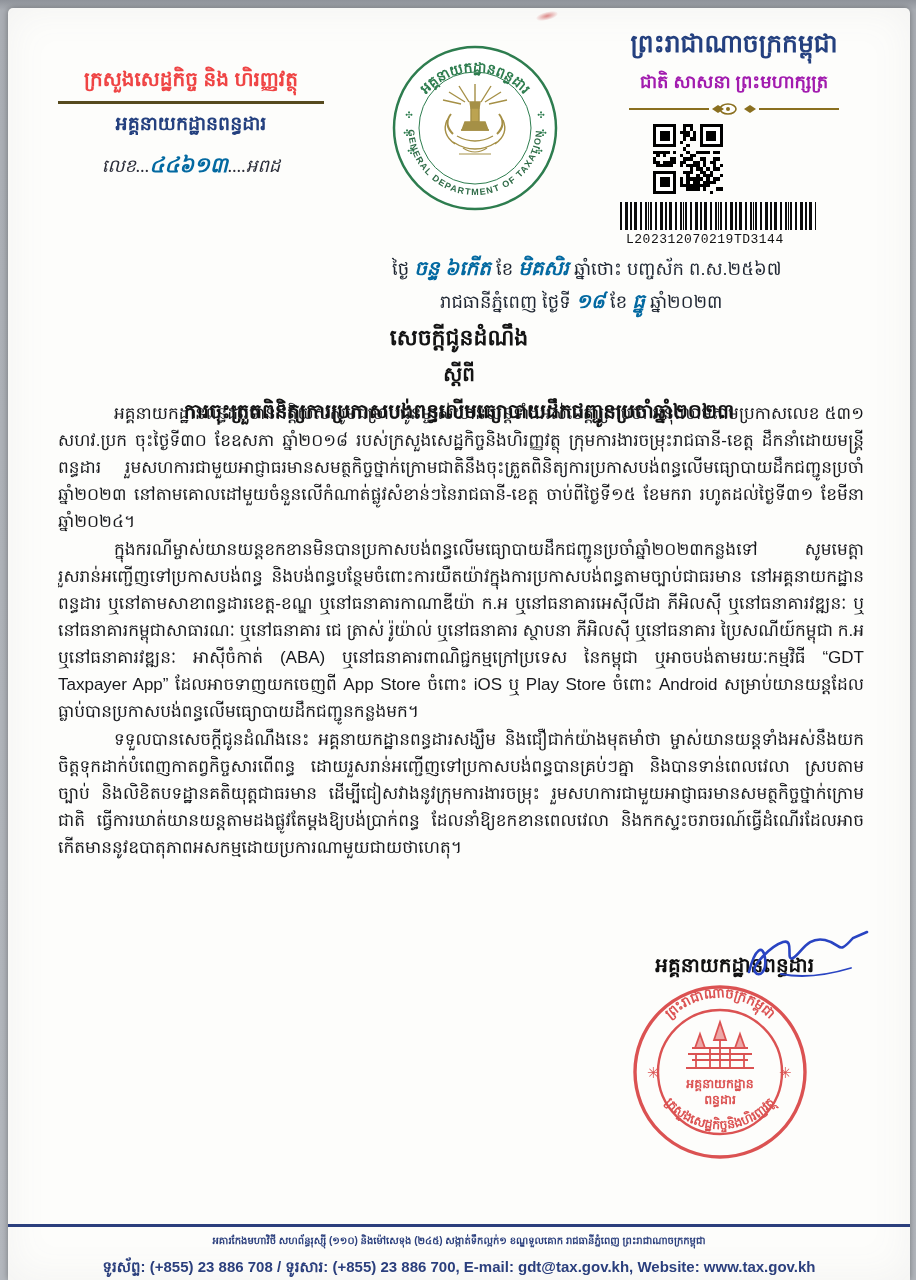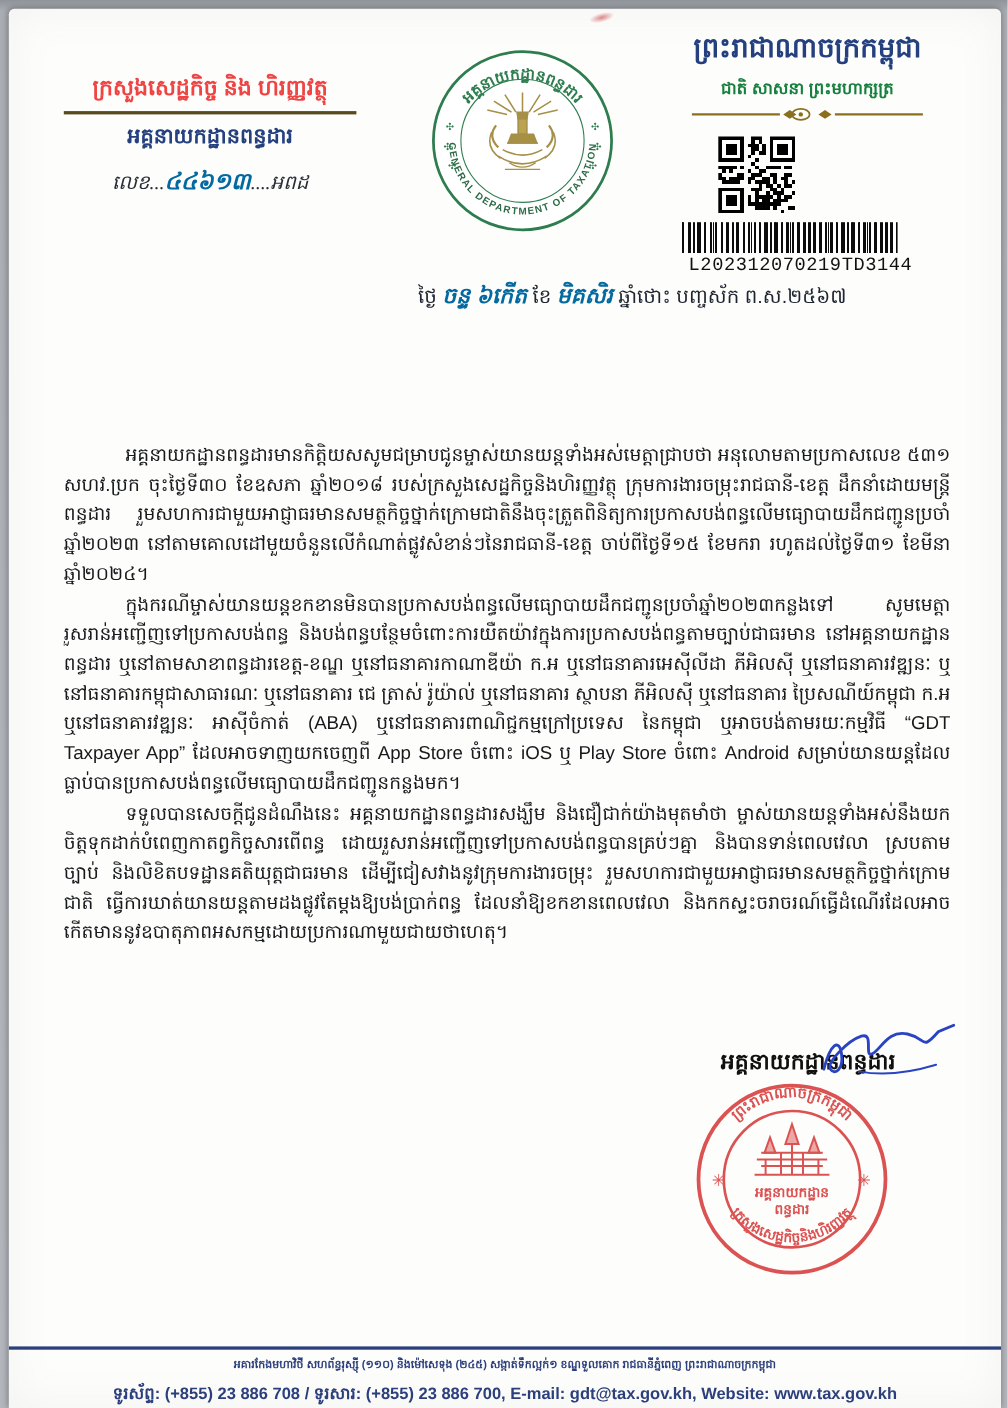--- a/index.html
+++ b/index.html
@@ -19,37 +19,37 @@
   .ministry { left:16px; top:58px; width:334px; text-align:center; }
   .ministry .l1 { font-size:20px; font-weight:bold; color:#ef4444; }
   .ministry .rule { width:266px; height:3px; background:#564a1e; margin:5px auto 7px auto; }
   .ministry .l2 { font-size:19px; font-weight:bold; color:#24407f; }
   .ministry .ref { margin-top:12px; font-size:18px; font-style:italic; color:#2a2c38; font-family:"Liberation Serif", serif; }
   .hw { color:#0369a1; font-style:italic; font-weight:bold; }
   .ministry .hw { font-size:21px; }
   
   .kingdom { left:552px; top:20px; width:348px; text-align:center; }
   .kingdom .l1 { font-size:25px; font-weight:bold; color:#24407f; }
-  .kingdom .l2 { font-size:15px; font-weight:bold; color:#15803d; margin-top:6px; }
+  .kingdom .l2 { font-size:18px; font-weight:bold; color:#a21caf; margin-top:6px; }
   .kingdom .orn { margin-top:4px; }
   .red-mark { left:528px; top:4px; width:22px; height:8px; border-radius:4px;
     background:radial-gradient(ellipse, rgba(200,60,60,.6), rgba(200,60,60,0) 75%);
     transform:rotate(-14deg); }
   
   .qr { left:645px; top:116px; width:70px; height:70px; }
   .barcode { left:612px; top:194px; width:196px; height:28px;
     background:
       repeating-linear-gradient(90deg,#0c0c0c 0 1px, transparent 1px 7px),
       repeating-linear-gradient(90deg,#0c0c0c 0 2px, #ffffff 2px 5px);
   }
   .barcode-label { left:618px; top:224px; font-family:"Liberation Mono", monospace;
-    font-size:17px; color:#111; letter-spacing:.5px; }
+    font-size:13px; color:#111; letter-spacing:.5px; }
   
   .dateline { font-size:18px; color:#1d2430; white-space:nowrap; }
-  .d1 { left:372px; top:247px; }
+  .d1 { left:384px; top:247px; }
   .d2 { left:432px; top:280px; }
   .dateline .hw { font-size:20px; }
   
   .title { left:0; right:0; top:316px; text-align:center; color:#141414; }
   .title .t1 { font-size:22px; font-weight:bold; }
   .title .t2 { font-size:20px; font-weight:bold; margin-top:5px; }
   .title .t3 { font-size:20px; font-weight:bold; margin-top:7px; }
   
   .bodytext { left:50px; top:392px; width:806px; height:548px; overflow:hidden;
     font-size:17px; line-height:27px; text-align:justify; color:#17181c; }
@@ -270,21 +270,33 @@
   <div class="abs barcode"></div>
   <div class="abs barcode-label">L202312070219TD3144</div>
 
   <div class="abs dateline d1">
     <span>ថ្ងៃ</span>
     <span class="hw">ចន្ទ ៦កើត</span>
     <span>ខែ</span>
     <span class="hw">មិគសិរ</span>
     <span>ឆ្នាំថោះ បញ្ចស័ក ព.ស.២៥៦៧</span>
   </div>
-
+  <div class="abs dateline d2">
+    <span>រាជធានីភ្នំពេញ ថ្ងៃទី</span>
+    <span class="hw">១៨</span>
+    <span>ខែ</span>
+    <span class="hw">ធ្នូ</span>
+    <span>ឆ្នាំ២០២៣</span>
+  </div>
+
+  <div class="abs title">
+    <div class="t1">សេចក្តីជូនដំណឹង</div>
+    <div class="t2">ស្តីពី</div>
+    <div class="t3">ការចុះត្រួតពិនិត្យការប្រកាសបង់ពន្ធលើមធ្យោបាយដឹកជញ្ជូនប្រចាំឆ្នាំ២០២៣</div>
+  </div>
 
   <div class="abs bodytext">
     <p>អគ្គនាយកដ្ឋានពន្ធដារមានកិត្តិយសសូមជម្រាបជូនម្ចាស់យានយន្តទាំងអស់មេត្តាជ្រាបថា អនុលោមតាមប្រកាសលេខ ៥៣១ សហវ.ប្រក ចុះថ្ងៃទី៣០ ខែឧសភា ឆ្នាំ២០១៨ របស់ក្រសួងសេដ្ឋកិច្ចនិងហិរញ្ញវត្ថុ ក្រុមការងារចម្រុះរាជធានី-ខេត្ត ដឹកនាំដោយមន្ត្រីពន្ធដារ រួមសហការជាមួយអាជ្ញាធរមានសមត្ថកិច្ចថ្នាក់ក្រោមជាតិនឹងចុះត្រួតពិនិត្យការប្រកាសបង់ពន្ធលើមធ្យោបាយដឹកជញ្ជូនប្រចាំឆ្នាំ២០២៣ នៅតាមគោលដៅមួយចំនួនលើកំណាត់ផ្លូវសំខាន់ៗនៃរាជធានី-ខេត្ត ចាប់ពីថ្ងៃទី១៥ ខែមករា រហូតដល់ថ្ងៃទី៣១ ខែមីនា ឆ្នាំ២០២៤។</p>
     <p>ក្នុងករណីម្ចាស់យានយន្តខកខានមិនបានប្រកាសបង់ពន្ធលើមធ្យោបាយដឹកជញ្ជូនប្រចាំឆ្នាំ២០២៣កន្លងទៅ សូមមេត្តារួសរាន់អញ្ជើញទៅប្រកាសបង់ពន្ធ និងបង់ពន្ធបន្ថែមចំពោះការយឺតយ៉ាវក្នុងការប្រកាសបង់ពន្ធតាមច្បាប់ជាធរមាន នៅអគ្គនាយកដ្ឋានពន្ធដារ ឬនៅតាមសាខាពន្ធដារខេត្ត-ខណ្ឌ ឬនៅធនាគារកាណាឌីយ៉ា ក.អ ឬនៅធនាគារអេស៊ីលីដា ភីអិលស៊ី ឬនៅធនាគារវឌ្ឍនៈ ឬនៅធនាគារកម្ពុជាសាធារណៈ ឬនៅធនាគារ ជេ ត្រាស់ រ៉ូយ៉ាល់ ឬនៅធនាគារ ស្ថាបនា ភីអិលស៊ី ឬនៅធនាគារ ប្រៃសណីយ៍កម្ពុជា ក.អ ឬនៅធនាគារវឌ្ឍនៈ អាស៊ីចំកាត់ (ABA) ឬនៅធនាគារពាណិជ្ជកម្មក្រៅប្រទេស នៃកម្ពុជា ឬអាចបង់តាមរយៈកម្មវិធី “GDT Taxpayer App” ដែលអាចទាញយកចេញពី App Store ចំពោះ iOS ឬ Play Store ចំពោះ Android សម្រាប់យានយន្តដែលធ្លាប់បានប្រកាសបង់ពន្ធលើមធ្យោបាយដឹកជញ្ជូនកន្លងមក។</p>
     <p>ទទួលបានសេចក្តីជូនដំណឹងនេះ អគ្គនាយកដ្ឋានពន្ធដារសង្ឃឹម និងជឿជាក់យ៉ាងមុតមាំថា ម្ចាស់យានយន្តទាំងអស់នឹងយកចិត្តទុកដាក់បំពេញកាតព្វកិច្ចសារពើពន្ធ ដោយរួសរាន់អញ្ជើញទៅប្រកាសបង់ពន្ធបានគ្រប់ៗគ្នា និងបានទាន់ពេលវេលា ស្របតាមច្បាប់ និងលិខិតបទដ្ឋានគតិយុត្តជាធរមាន ដើម្បីជៀសវាងនូវក្រុមការងារចម្រុះ រួមសហការជាមួយអាជ្ញាធរមានសមត្ថកិច្ចថ្នាក់ក្រោមជាតិ ធ្វើការឃាត់យានយន្តតាមដងផ្លូវតែម្តងឱ្យបង់ប្រាក់ពន្ធ ដែលនាំឱ្យខកខានពេលវេលា និងកកស្ទះចរាចរណ៍ធ្វើដំណើរដែលអាចកើតមាននូវឧបាតុភាពអសកម្មដោយប្រការណាមួយជាយថាហេតុ។</p>
   </div>
 
   <div class="abs sig-title">អគ្គនាយកដ្ឋានពន្ធដារ</div>
   <svg class="abs sig-svg" width="132" height="58" viewBox="0 0 132 58">
     <path d="M8 44 C14 20 22 16 24 30 C26 44 18 50 14 44 C10 38 30 18 42 14 C54 10 44 34 52 30 C60 26 66 8 84 12 C102 16 96 28 112 10 L126 4" fill="none" stroke="#2944c2" stroke-width="2.6" stroke-linecap="round"></path>

